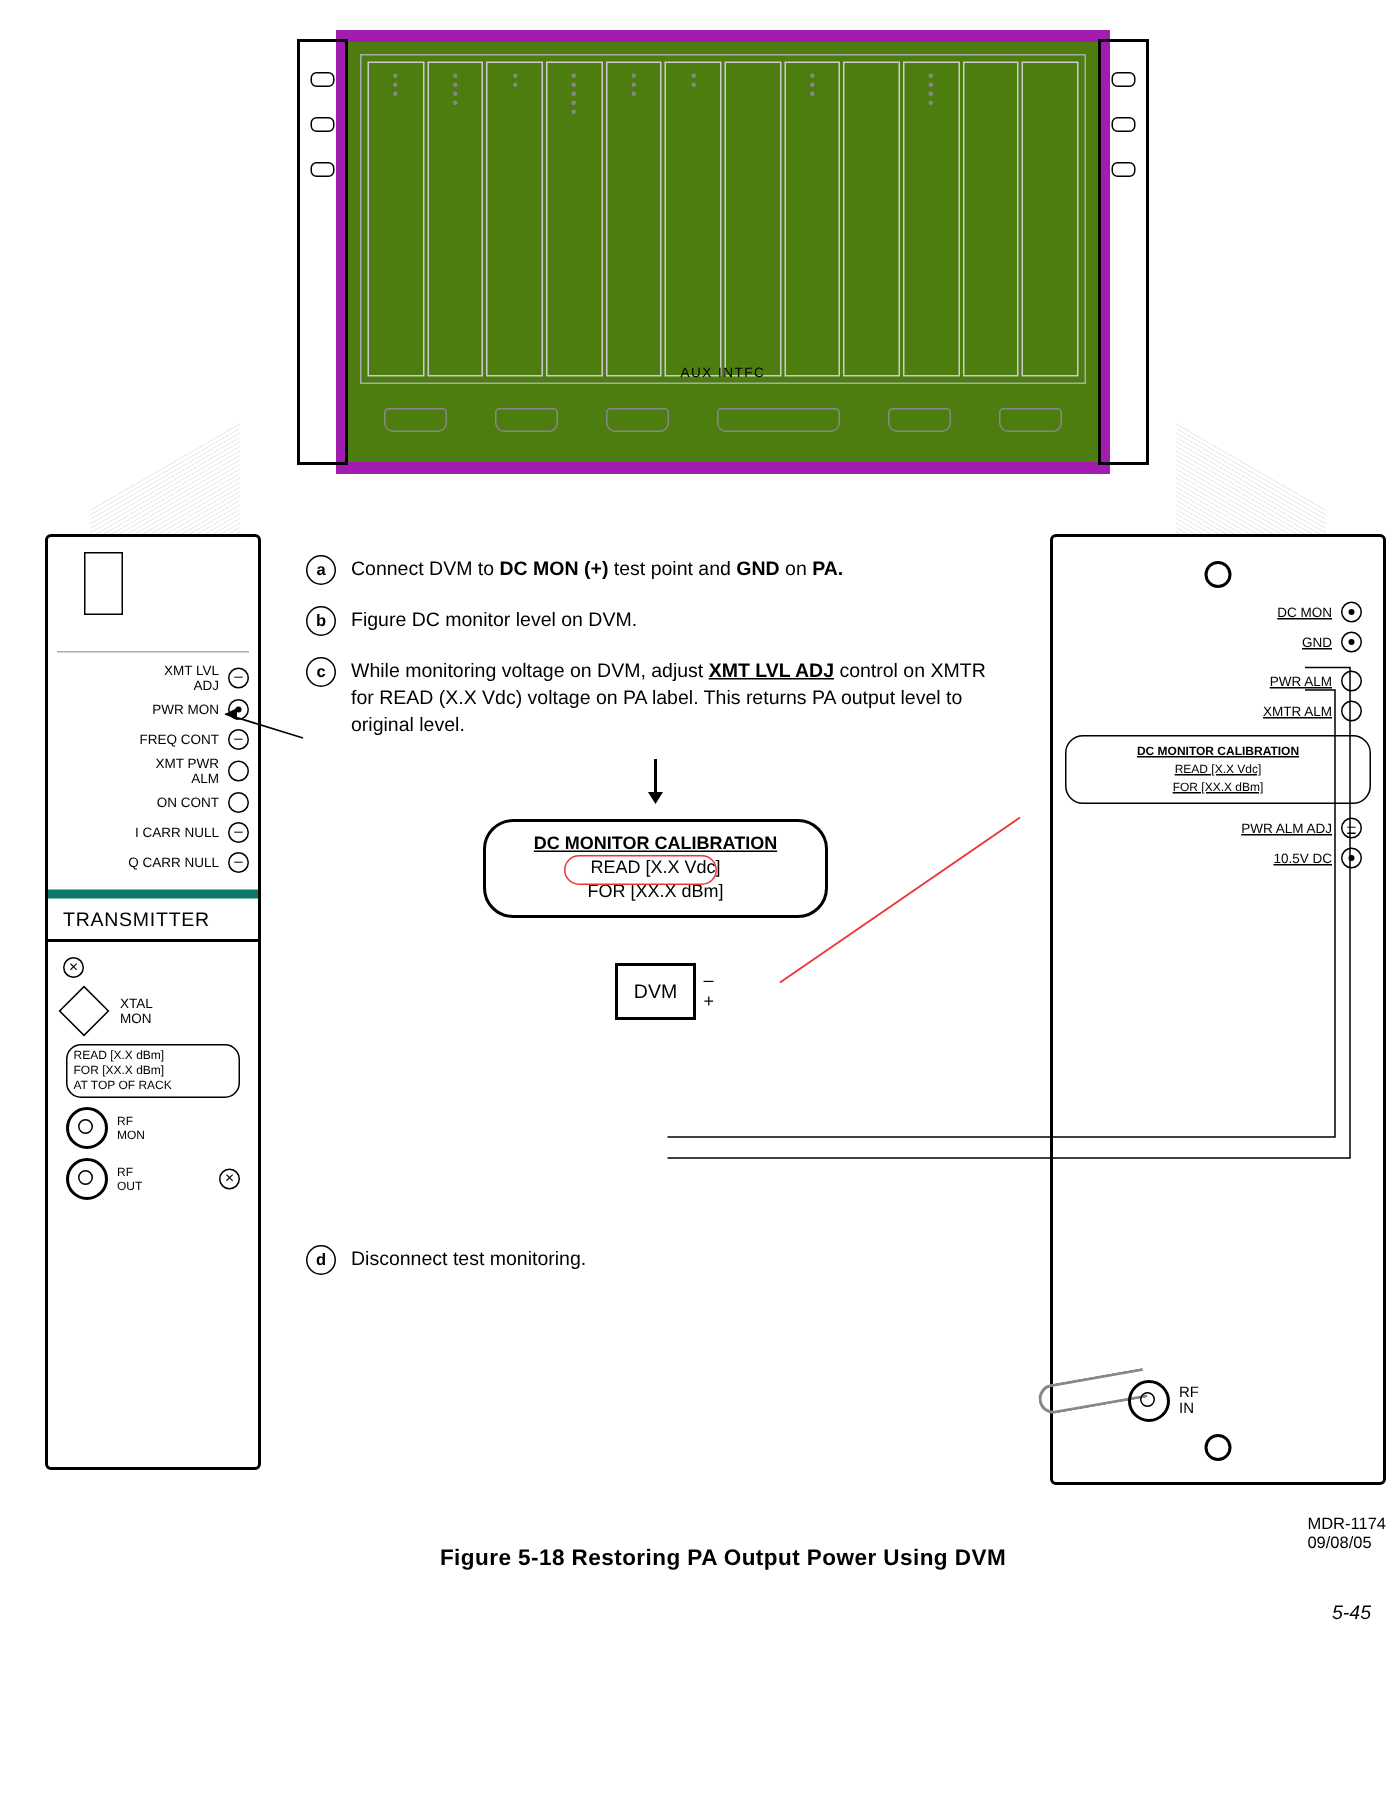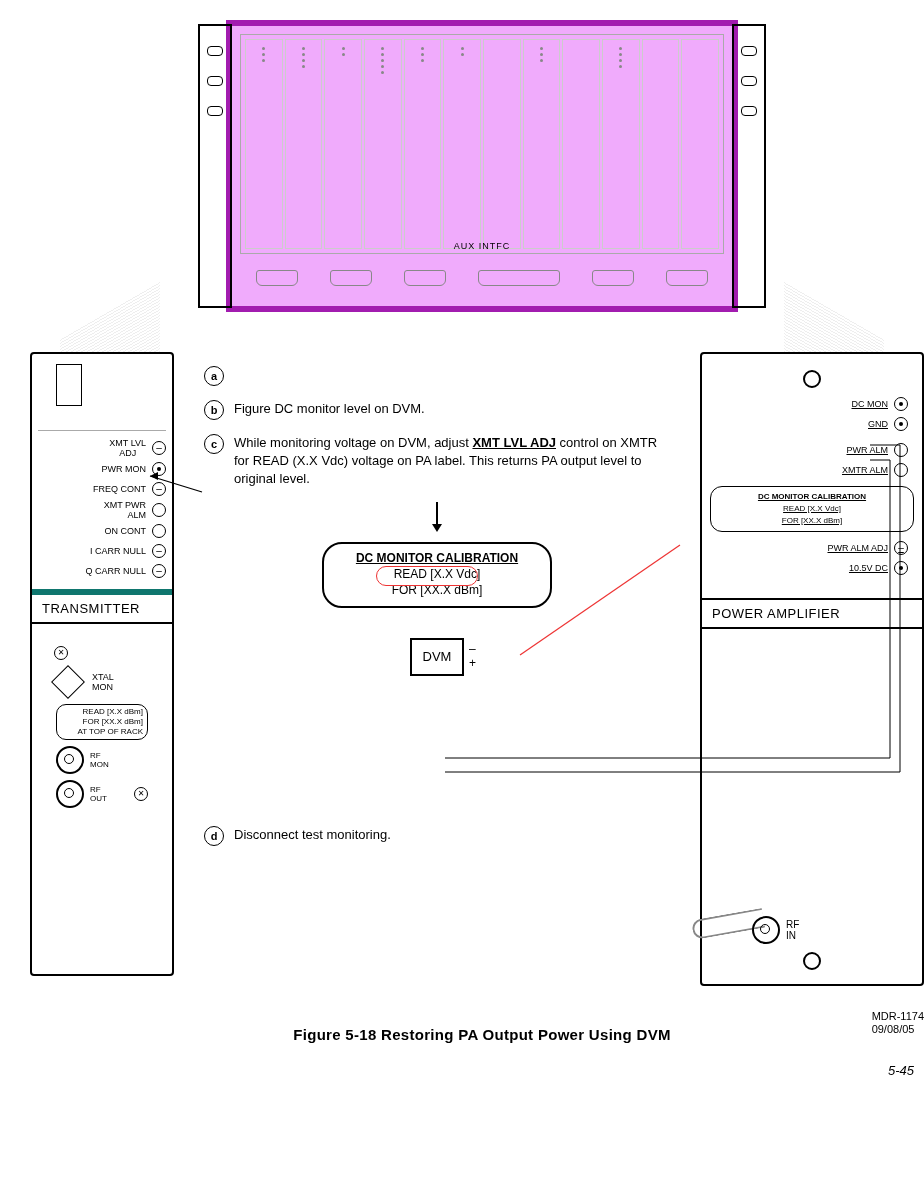--- a/index.html
+++ b/index.html
@@ -8,23 +8,23 @@
     font-family: Arial, Helvetica, sans-serif;
     width: 924px;
     background: #fff;
     color: #000;
     position: relative;
   }
   .rack {
     width: 500px;
     height: 280px;
     margin: 0 auto 40px;
-    border: 6px solid #a21caf;
-    position: relative;
-    background: #f0abfc;
+    border: 8px solid #a21caf;
+    position: relative;
+    background: #4d7c0f;
   }
   .rack .ear {
     position: absolute;
     width: 30px;
     height: 100%;
     border: 2px solid #000;
     top: -2px;
   }
   .rack .ear.left { left: -34px; }
   .rack .ear.right { right: -34px; }
@@ -192,31 +192,31 @@
     border-bottom: 1px solid #aaa;
     margin: 6px;
     position: relative;
   }
   .xmtr-top .mini {
     position: absolute; width: 24px; height: 40px; border:1px solid #000;
     top: 4px; left: 18px;
   }
 
   .xmtr-lower {
-    padding: 18px;
+    padding: 6px;
     font-size: 9px;
   }
   .xtal {
     width: 22px; height: 22px; border:1px solid #000; transform: rotate(45deg);
     margin: 6px;
     display:inline-block;
   }
   .read-pill {
     border: 1px solid #000; border-radius: 10px;
-    font-size: 8px; text-align:right; line-height:10px;
+    font-size: 8px; text-align:left; line-height:10px;
     padding: 2px 4px; margin: 4px 6px;
   }
   .rf-block {
     display: flex; align-items: center; gap: 6px; margin: 6px;
     font-size: 8px;
   }
 
   .center-col {
     flex: 1;
     padding: 0 30px;
@@ -406,21 +406,21 @@
 <div class="shade-band-right"></div>
 
 <div class="lower">
 
   <div class="panel transmitter">
     <div class="xmtr-top">
       <div class="mini"></div>
     </div>
 
     <div class="ctrl-row">
-      <span class="name" style="text-align:center">
+      <span class="name" style="text-align:right">
         <span>XMT LVL</span><br>
         <span>ADJ</span>
       </span>
       <span class="circle adj"></span>
     </div>
     <div class="ctrl-row">
       <span class="name">PWR MON</span>
       <span class="circle dot"></span>
     </div>
     <div class="ctrl-row">
@@ -477,20 +477,23 @@
           <span>OUT</span>
         </span>
         <span class="circle screw" style="margin-left:auto"></span>
       </div>
     </div>
   </div>
 
   <div class="center-col">
     <div class="step">
       <div class="bubble">a</div>
+      <div class="txt">
+        <span>Connect DVM to </span><b>DC MON (+)</b><span> test point  and </span><b>GND</b><span> on </span><b>PA.</b>
+      </div>
     </div>
     <div class="step">
       <div class="bubble">b</div>
       <div class="txt">Figure DC monitor level on DVM.</div>
     </div>
     <div class="step">
       <div class="bubble">c</div>
       <div class="txt">
         <span>While monitoring voltage on DVM, adjust </span><u>XMT LVL ADJ</u><span> control on XMTR for READ (X.X Vdc) voltage on PA label. This returns PA output level to original level.</span>
       </div>
@@ -551,21 +554,20 @@
       <div class="ctrl-row">
         <span class="name">PWR ALM ADJ</span>
         <span class="circle adj"></span>
       </div>
       <div class="ctrl-row">
         <span class="name">10.5V DC</span>
         <span class="circle dot"></span>
       </div>
     </div>
 
-    <div class="panel-title">POWER AMPLIFIER</div>
 
     <div class="cable"></div>
     <div class="rf-in-block">
       <span class="rf-conn"></span>
       <span style="font-size:10px; line-height:11px;">
         <span>RF</span><br>
         <span>IN</span>
       </span>
     </div>
     <div class="pa-bot-hole"></div>

